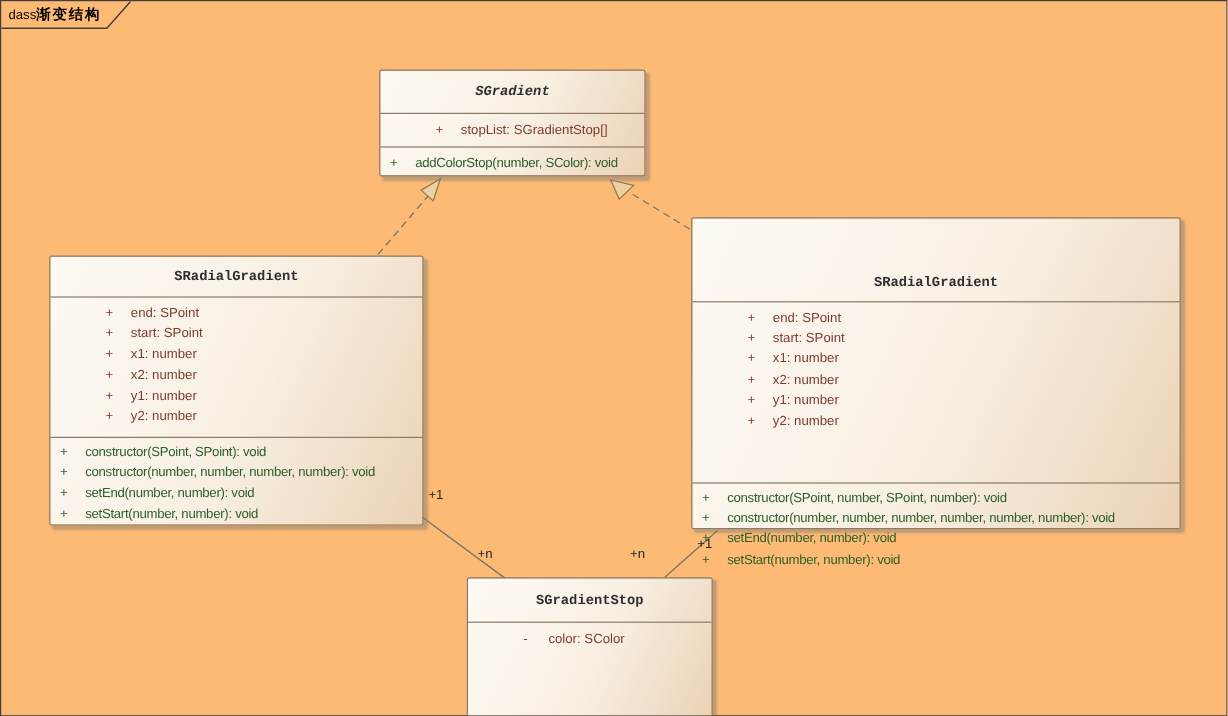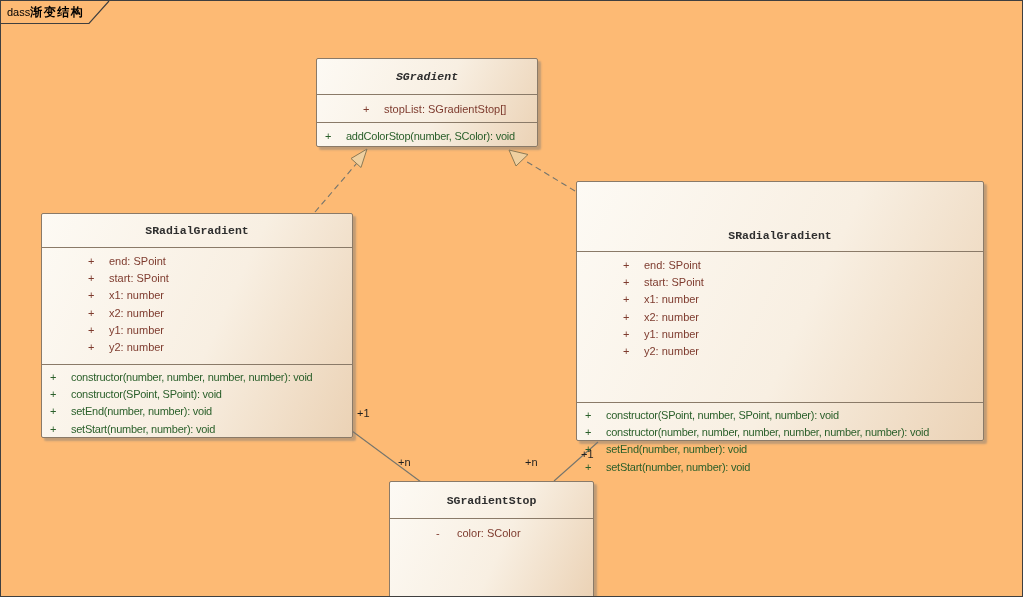--- a/index.html
+++ b/index.html
@@ -97,22 +97,22 @@
 
     <div class="row"><span class="vis">+</span><span class="txt">end: SPoint</span></div>
         <div class="row"><span class="vis">+</span><span class="txt">start: SPoint</span></div>
         <div class="row"><span class="vis">+</span><span class="txt">x1: number</span></div>
         <div class="row"><span class="vis">+</span><span class="txt">x2: number</span></div>
         <div class="row"><span class="vis">+</span><span class="txt">y1: number</span></div>
         <div class="row"><span class="vis">+</span><span class="txt">y2: number</span></div>
       </div>
     <div class="cls-section cls-ops pad-ops-multi" style="height:75px;">
 
-    <div class="row"><span class="vis">+</span><span class="txt">constructor(number, number, number, number): void</span></div>
-        <div class="row"><span class="vis">+</span><span class="txt">constructor(SPoint, SPoint): void</span></div>
+    <div class="row"><span class="vis">+</span><span class="txt">constructor(SPoint, SPoint): void</span></div>
+        <div class="row"><span class="vis">+</span><span class="txt">constructor(number, number, number, number): void</span></div>
         <div class="row"><span class="vis">+</span><span class="txt">setEnd(number, number): void</span></div>
         <div class="row"><span class="vis">+</span><span class="txt">setStart(number, number): void</span></div>
       </div>
   </div>
 
   <div class="uml-class" style="left:575px;top:180px;width:408px;height:260px;">
     <div class="cls-header" style="height:31px;margin-top:38px;">SRadialGradient</div>
     <div class="cls-section cls-attrs pad-attrs-multi" style="height:151px;">
 
     <div class="row"><span class="vis">+</span><span class="txt">end: SPoint</span></div>

